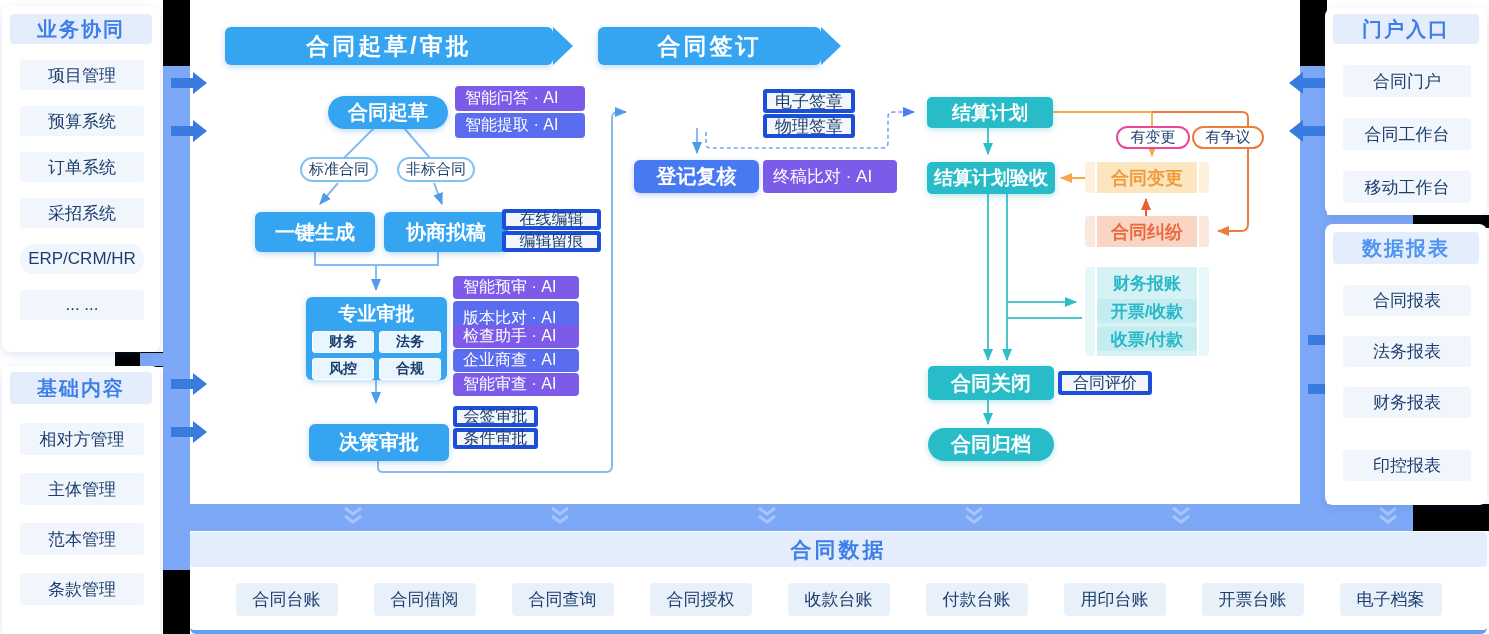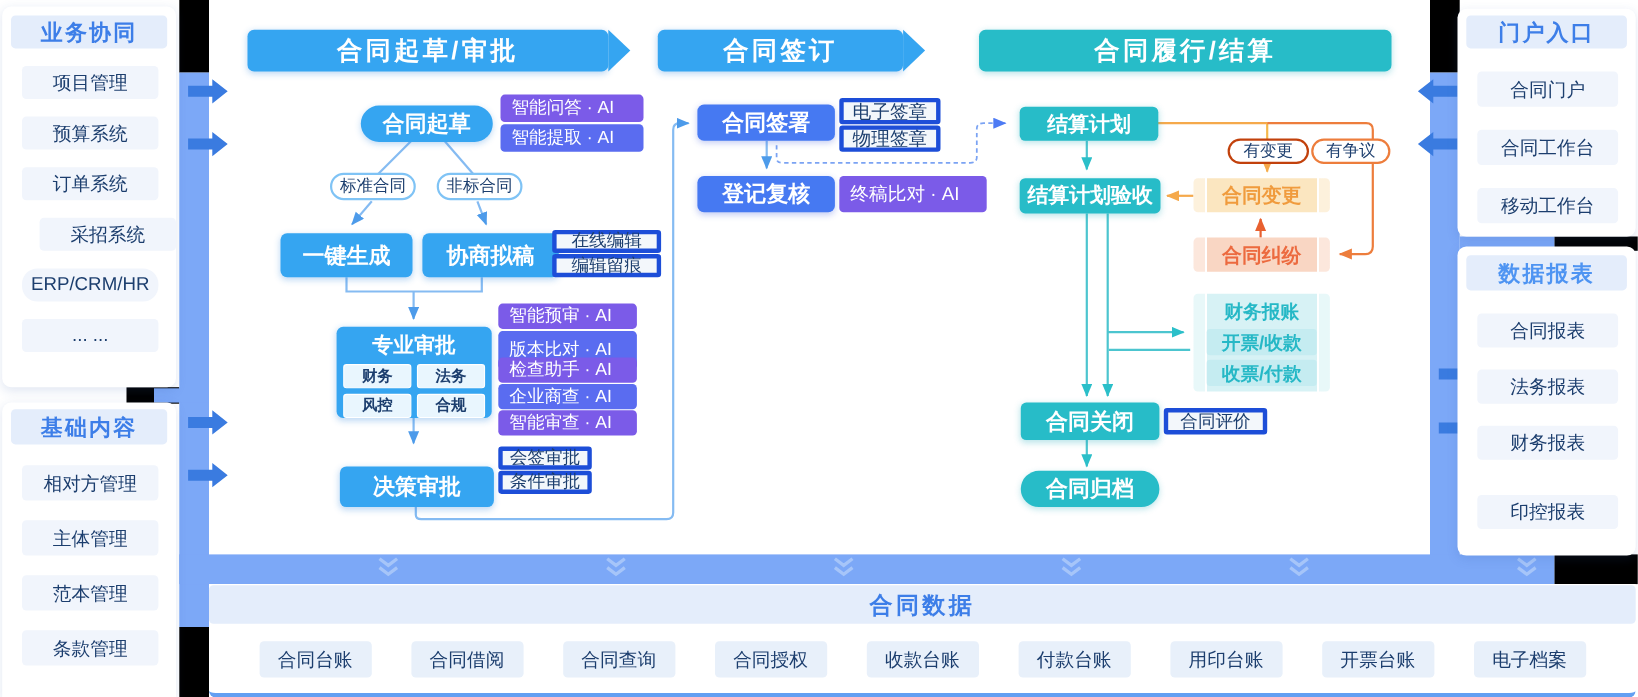--- a/index.html
+++ b/index.html
@@ -145,21 +145,21 @@
       <polyline points="1380,508 1388,514 1396,508"></polyline>
         <polyline points="1380,516 1388,522 1396,516"></polyline>
     </g>
   </svg>
 
   <div class="panel" style="left:2px;top:6px;width:158px;height:346px;">
     <div class="panel-h" style="left:8px;top:8px;width:142px;height:30px;">业务协同</div>
     <div class="panel-item" style="left:18px;top:54px;width:124px;height:30px;">项目管理</div>
     <div class="panel-item" style="left:18px;top:100px;width:124px;height:30px;">预算系统</div>
     <div class="panel-item" style="left:18px;top:146px;width:124px;height:30px;">订单系统</div>
-    <div class="panel-item" style="left:18px;top:192px;width:124px;height:30px;margin-left:16px;">采招系统</div>
+    <div class="panel-item" style="left:18px;top:192px;width:124px;height:30px;">采招系统</div>
     <div class="panel-item" style="left:18px;top:238px;width:124px;height:30px;border-radius:14px;">ERP/CRM/HR</div>
     <div class="panel-item" style="left:18px;top:284px;width:124px;height:30px;">... ...</div>
   </div>
 
   <div class="panel" style="left:2px;top:366px;width:158px;height:268px;border-radius:8px 8px 0 0;">
     <div class="panel-h" style="left:8px;top:6px;width:142px;height:32px;">基础内容</div>
     <div class="panel-item" style="left:18px;top:57px;width:124px;height:32px;">相对方管理</div>
     <div class="panel-item" style="left:18px;top:107px;width:124px;height:32px;">主体管理</div>
     <div class="panel-item" style="left:18px;top:157px;width:124px;height:32px;">范本管理</div>
     <div class="panel-item" style="left:18px;top:207px;width:124px;height:32px;">条款管理</div>
@@ -175,21 +175,20 @@
   <div class="panel" style="left:1325px;top:224px;width:162px;height:281px;">
     <div class="panel-h" style="left:8px;top:8px;width:146px;height:32px;color:#4E94F2;">数据报表</div>
     <div class="panel-item" style="left:18px;top:61px;width:128px;height:31px;">合同报表</div>
     <div class="panel-item" style="left:18px;top:112px;width:128px;height:31px;">法务报表</div>
     <div class="panel-item" style="left:18px;top:163px;width:128px;height:31px;">财务报表</div>
     <div class="panel-item" style="left:18px;top:214px;width:128px;height:31px;margin-top:12px;">印控报表</div>
   </div>
 
   <div class="node n-blue phase ph-arrow" style="left:225px;top:27px;width:328px;height:38px;">合同起草/审批</div>
   <div class="node n-blue phase ph-arrow" style="left:598px;top:27px;width:223px;height:38px;">合同签订</div>
-  <div class="node n-teal phase" style="left:890px;top:27px;width:375px;height:38px;border-radius:6px;">合同履行/结算</div>
 
   <div class="node n-blue" style="left:328px;top:96px;width:120px;height:33px;border-radius:17px;font-size:20px;">合同起草</div>
   <div class="ai ai-a" style="left:455px;top:86px;width:130px;height:25px;">智能问答 · AI</div>
   <div class="ai ai-b" style="left:455px;top:113px;width:130px;height:25px;">智能提取 · AI</div>
   <div class="pill-o" style="left:300px;top:157px;width:78px;height:25px;border:2px solid #7FC3F5;">标准合同</div>
   <div class="pill-o" style="left:397px;top:157px;width:78px;height:25px;border:2px solid #7FC3F5;">非标合同</div>
   <div class="node n-blue" style="left:255px;top:212px;width:120px;height:40px;font-size:20px;">一键生成</div>
   <div class="node n-blue" style="left:384px;top:212px;width:124px;height:40px;font-size:20px;">协商拟稿</div>
   <div class="tag" style="left:502px;top:209px;width:99px;height:21px;">在线编辑</div>
   <div class="tag" style="left:502px;top:231px;width:99px;height:21px;">编辑留痕</div>
@@ -206,29 +205,28 @@
   <div class="ai ai-a" style="left:453px;top:276px;width:126px;height:23px;">智能预审 · AI</div>
   <div class="ai ai-b" style="left:453px;top:301px;width:126px;height:35px;">版本比对 · AI</div>
   <div class="ai ai-a" style="left:453px;top:325px;width:126px;height:23px;">检查助手 · AI</div>
   <div class="ai ai-b" style="left:453px;top:349px;width:126px;height:23px;">企业商查 · AI</div>
   <div class="ai ai-a" style="left:453px;top:373px;width:126px;height:23px;">智能审查 · AI</div>
 
   <div class="node n-blue" style="left:309px;top:424px;width:140px;height:37px;font-size:20px;">决策审批</div>
   <div class="tag" style="left:453px;top:406px;width:85px;height:21px;">会签审批</div>
   <div class="tag" style="left:453px;top:428px;width:85px;height:21px;">条件审批</div>
 
-  <div class="node n-indigo" style="left:634px;top:95px;width:125px;height:33px;font-size:20px;">合同签署</div>
   <div class="tag" style="left:763px;top:89px;width:92px;height:24px;font-size:17px;">电子签章</div>
   <div class="tag" style="left:763px;top:114px;width:92px;height:24px;font-size:17px;">物理签章</div>
   <div class="node n-indigo" style="left:634px;top:160px;width:125px;height:33px;font-size:20px;">登记复核</div>
   <div class="ai ai-a" style="left:763px;top:160px;width:134px;height:33px;font-size:17px;">终稿比对 · AI</div>
 
   <div class="node n-teal" style="left:927px;top:97px;width:126px;height:31px;font-size:19px;">结算计划</div>
   <div class="node n-teal" style="left:927px;top:162px;width:128px;height:32px;font-size:19px;">结算计划验收</div>
-  <div class="pill-o" style="left:1116px;top:126px;width:74px;height:23px;border:2px solid #c2410c;text-align:right;">有变更</div>
+  <div class="pill-o" style="left:1116px;top:126px;width:74px;height:23px;border:2px solid #ec4899;text-align:right;">有变更</div>
   <div class="pill-o" style="left:1192px;top:126px;width:72px;height:23px;border:2px solid #ED7D3C;">有争议</div>
   <div class="ribbon rb-change" style="left:1085px;top:162px;width:124px;height:31px;">合同变更</div>
   <div class="ribbon rb-dispute" style="left:1085px;top:216px;width:124px;height:31px;">合同纠纷</div>
 
   <div class="ribbon rb-finance" style="left:1085px;top:267px;width:124px;height:89px;">
     <div>财务报账</div>
     <div class="fin-pill">开票/收款</div>
     <div class="fin-pill">收票/付款</div>
   </div>
 

